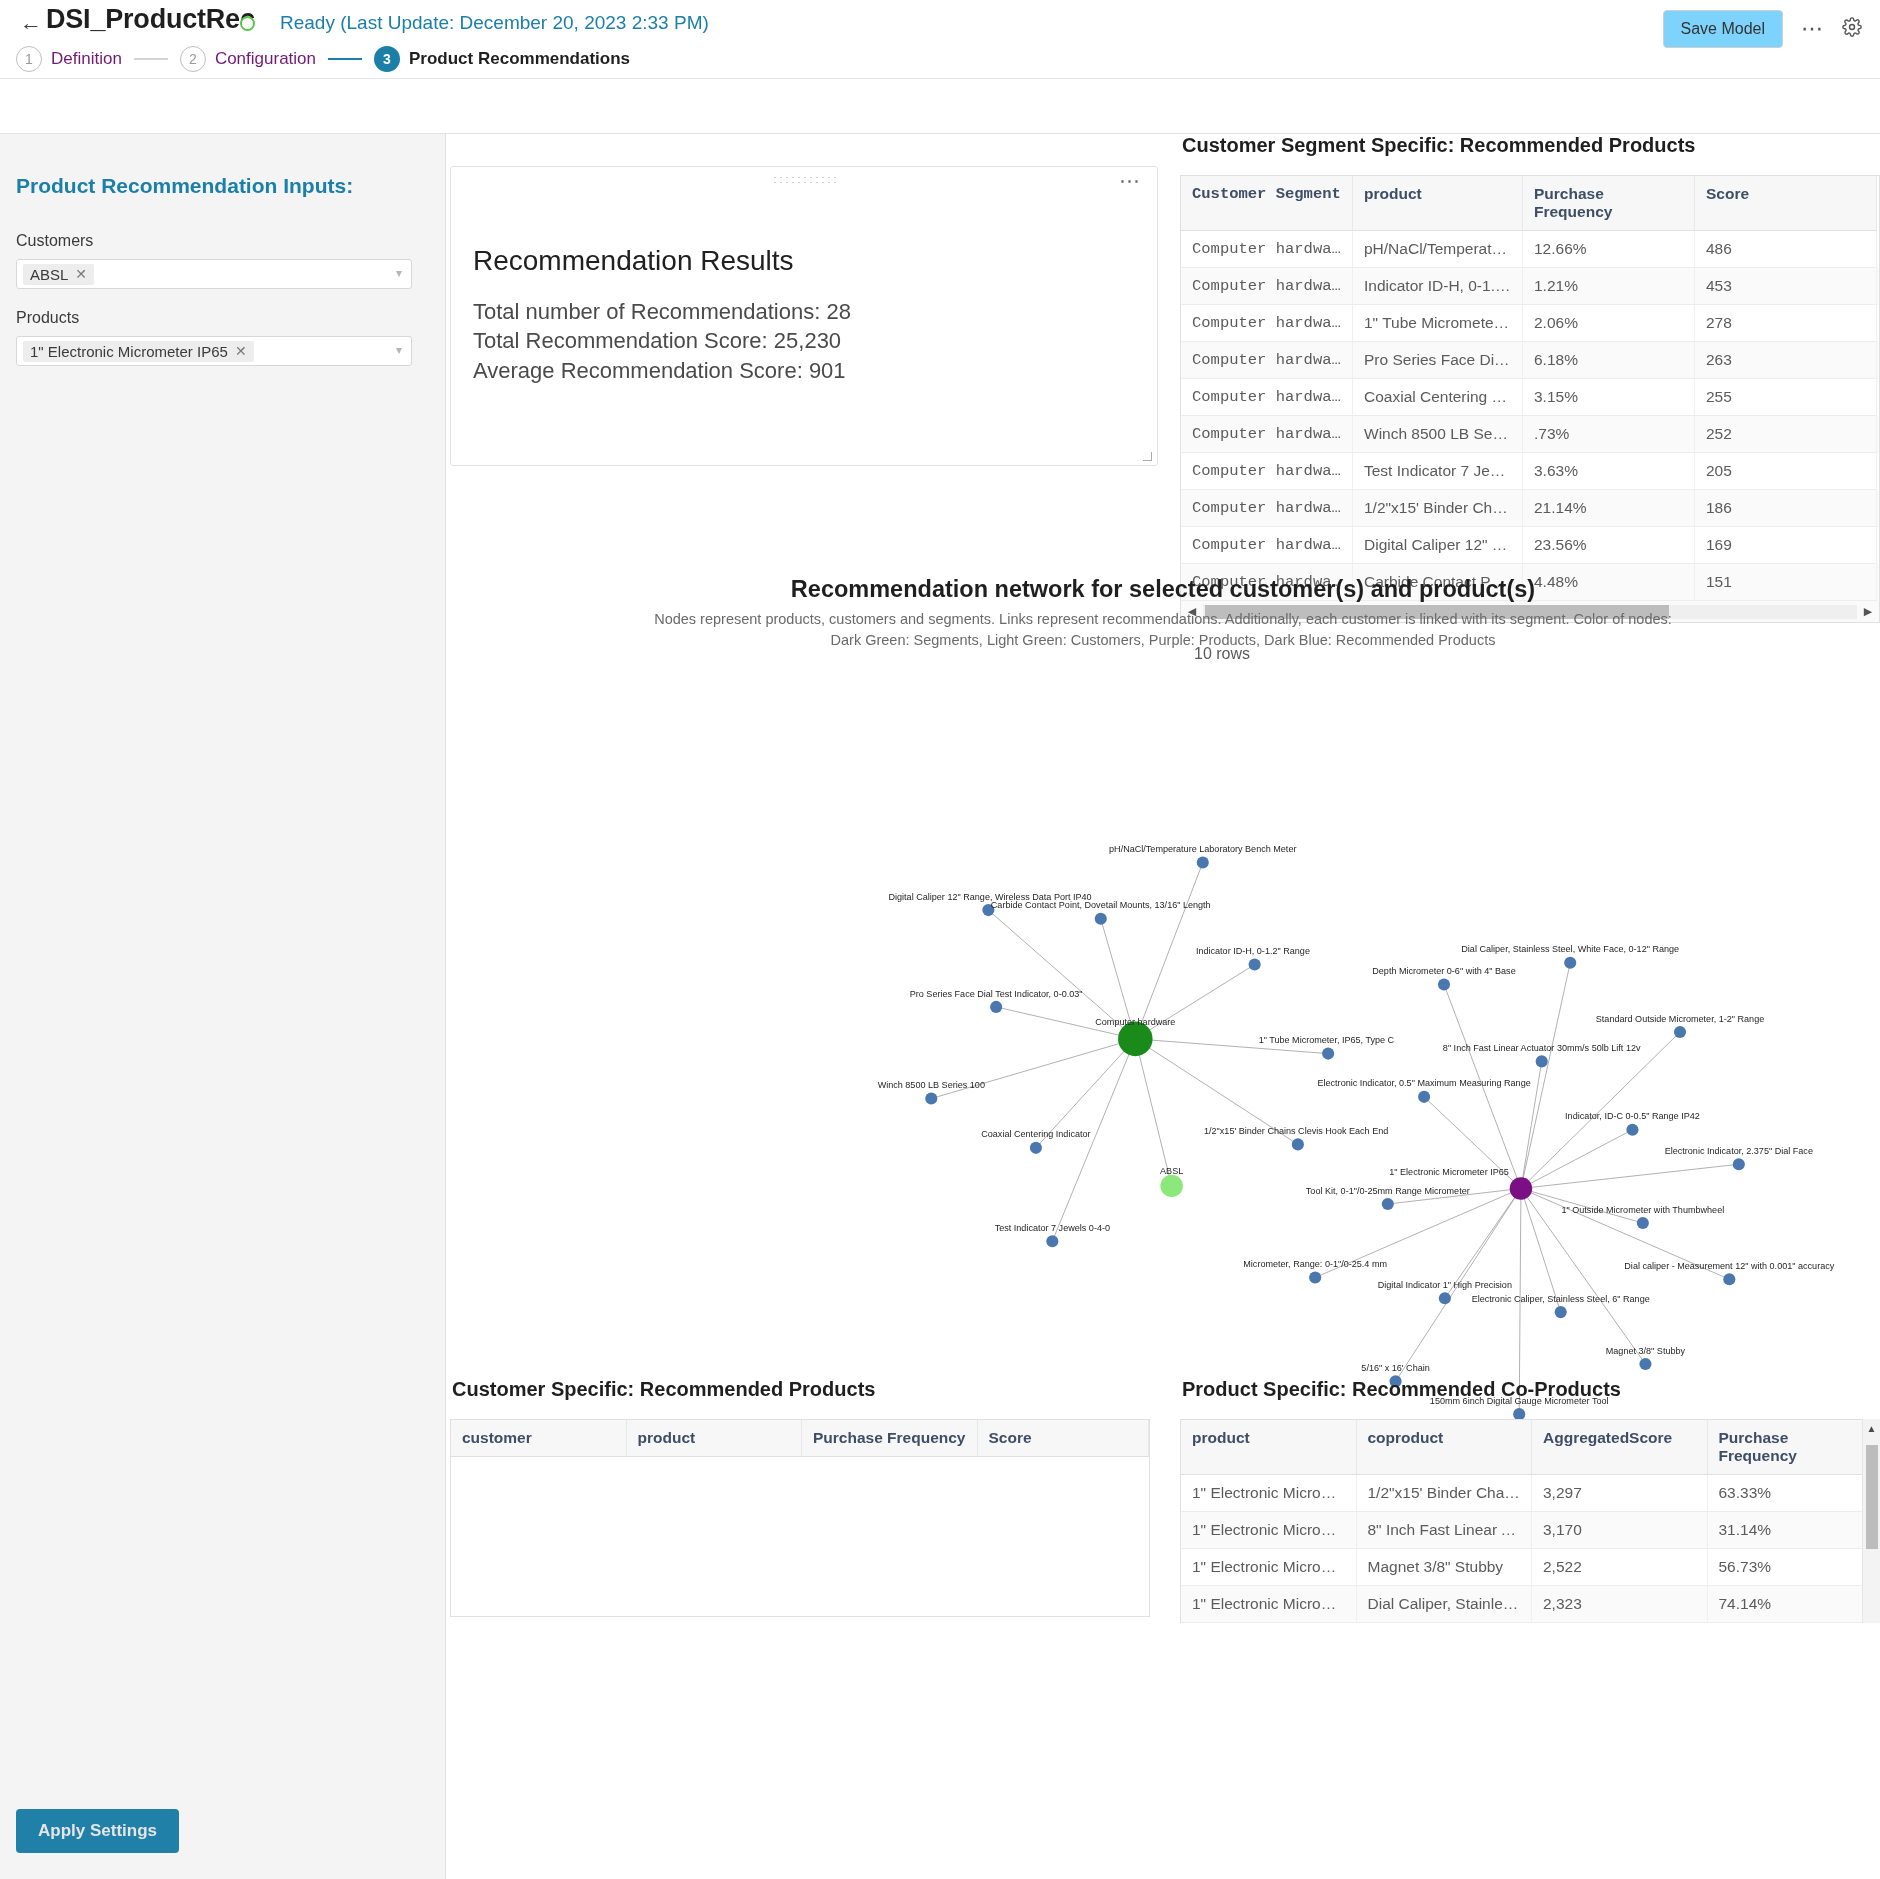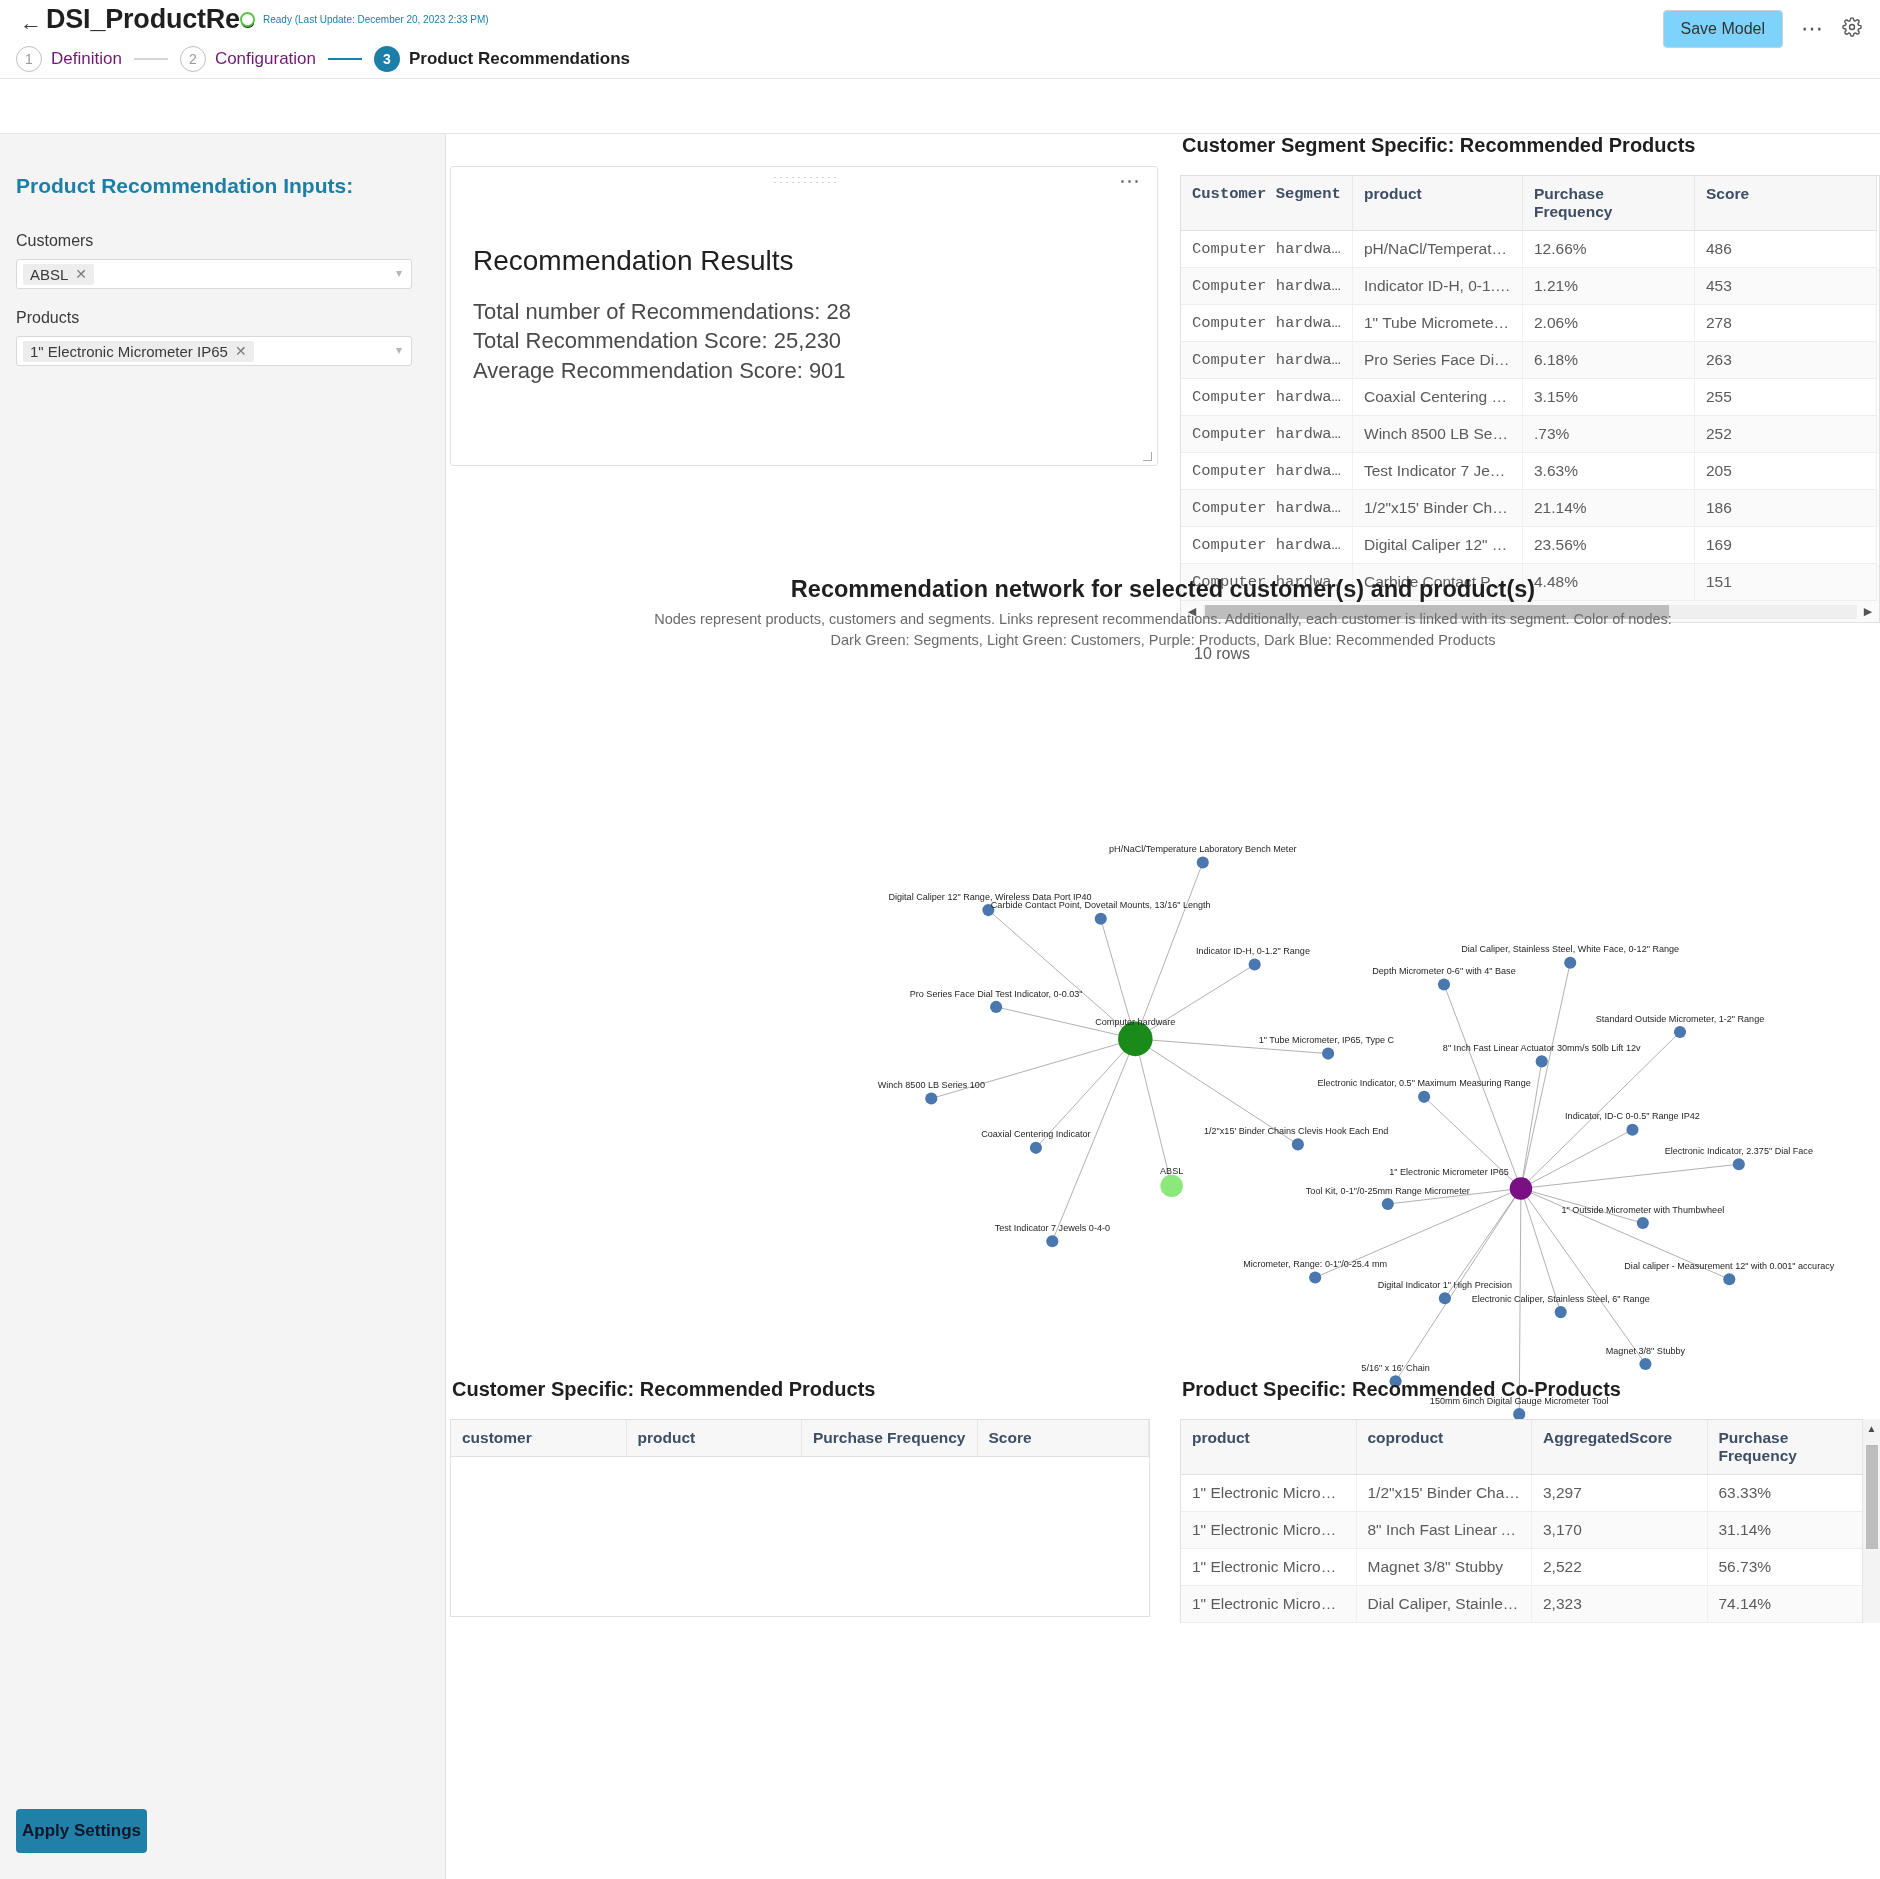--- a/index.html
+++ b/index.html
@@ -21,21 +21,21 @@
   }
   .app-title {
     position:absolute; left:46px; top:4px;
     font-size:27px; font-weight:bold; color:#1f1f1f; letter-spacing:-0.2px;
   }
   .status-wrap { position:absolute; left:240px; top:12px; display:flex; align-items:center; gap:8px; }
   .status-dot {
     width:15px; height:15px; border-radius:50%;
     border:2px solid #59c44a; background:#fff; display:inline-block;
   }
-  .status-text { font-size:10px; color:#1b7fa8; }
+  .status-text { font-size:19px; color:#1b7fa8;margin-left:17px; }
 
   .steps { position:absolute; left:16px; top:46px; display:flex; align-items:center; gap:0; }
   .step { display:flex; align-items:center; gap:9px; }
   .step-num {
     width:26px; height:26px; border-radius:50%;
     display:flex; align-items:center; justify-content:center;
     font-size:14px;
   }
   .step-num.inactive { border:1.5px solid #bfbfbf; color:#9a9a9a; background:#fff; }
   .step-num.active { background:#1b7fa8; color:#fff; font-weight:bold; }
@@ -88,22 +88,22 @@
     font-size:15px; color:#3a3a3a; display:flex; align-items:center; gap:7px;
     white-space:nowrap;
   }
   .chip-x { color:#7a7a7a; font-size:14px; cursor:pointer; }
   .caret {
     position:absolute; right:9px; top:50%; transform:translateY(-60%);
     color:#b5b5b5; font-size:12px;
   }
   .apply-btn {
     position:absolute; left:16px; bottom:26px;
-    background:#2180a8; color:#0f172a; border:none; border-radius:4px;
-    padding:12px 6px; font-size:17px; font-weight:bold; cursor:pointer;
+    background:#2180a8; color:#e5e5e5; border:none; border-radius:4px;
+    padding:12px 22px; font-size:17px; font-weight:bold; cursor:pointer;
     font-family:"Liberation Sans", sans-serif;
   }
 
   
   .main { position:absolute; left:446px; top:134px; width:1434px; height:1745px; background:#fff; }
 
   
   .res-card {
     position:absolute; left:4px; top:32px; width:708px; height:300px;
     background:#fff; border:1px solid #e2e2e2; border-radius:3px;

